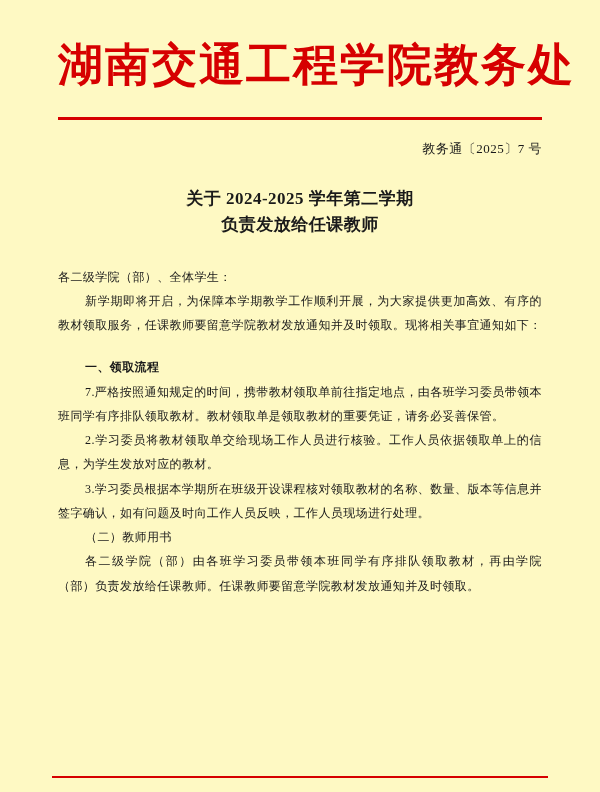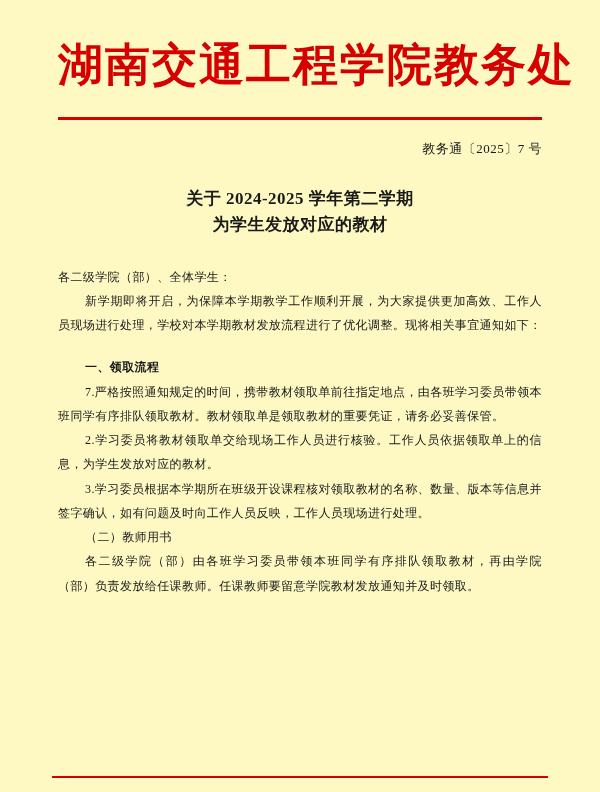--- a/index.html
+++ b/index.html
@@ -100,26 +100,26 @@
 
   <div class="masthead">
     <div class="masthead-title">湖南交通工程学院教务处</div>
     <div class="masthead-rule"></div>
   </div>
 
   <div class="doc-number">教务通〔2025〕7 号</div>
 
   <div class="doc-title">
     <span class="line">关于 2024-2025 学年第二学期</span>
-    <span class="line">为学生发放对应的教材</span>
+    <span class="line">负责发放给任课教师</span>
   </div>
 
   <div class="body-text">
     <p class="p indent-none">各二级学院（部）、全体学生：</p>
-    <p class="p indent1">新学期即将开启，为保障本学期教学工作顺利开展，为大家提供更加高效、工作人员现场进行处理，学校对本学期教材发放流程进行了优化调整。现将相关事宜通知如下：</p>
+    <p class="p indent1">新学期即将开启，为保障本学期教学工作顺利开展，为大家提供更加高效、有序的教材领取服务，任课教师要留意学院教材发放通知并及时领取。现将相关事宜通知如下：</p>
     <p class="p section-heading">一、领取流程</p>
     <p class="p indent1">7.严格按照通知规定的时间，携带教材领取单前往指定地点，由各班学习委员带领本班同学有序排队领取教材。教材领取单是领取教材的重要凭证，请务必妥善保管。</p>
     <p class="p indent1">2.学习委员将教材领取单交给现场工作人员进行核验。工作人员依据领取单上的信息，为学生发放对应的教材。</p>
     <p class="p indent1">3.学习委员根据本学期所在班级开设课程核对领取教材的名称、数量、版本等信息并签字确认，如有问题及时向工作人员反映，工作人员现场进行处理。</p>
     <p class="p sub-heading">（二）教师用书</p>
     <p class="p indent1">各二级学院（部）由各班学习委员带领本班同学有序排队领取教材，再由学院（部）负责发放给任课教师。任课教师要留意学院教材发放通知并及时领取。</p>
   </div>
 
   <div class="bottom-rule"></div>
 </div>

